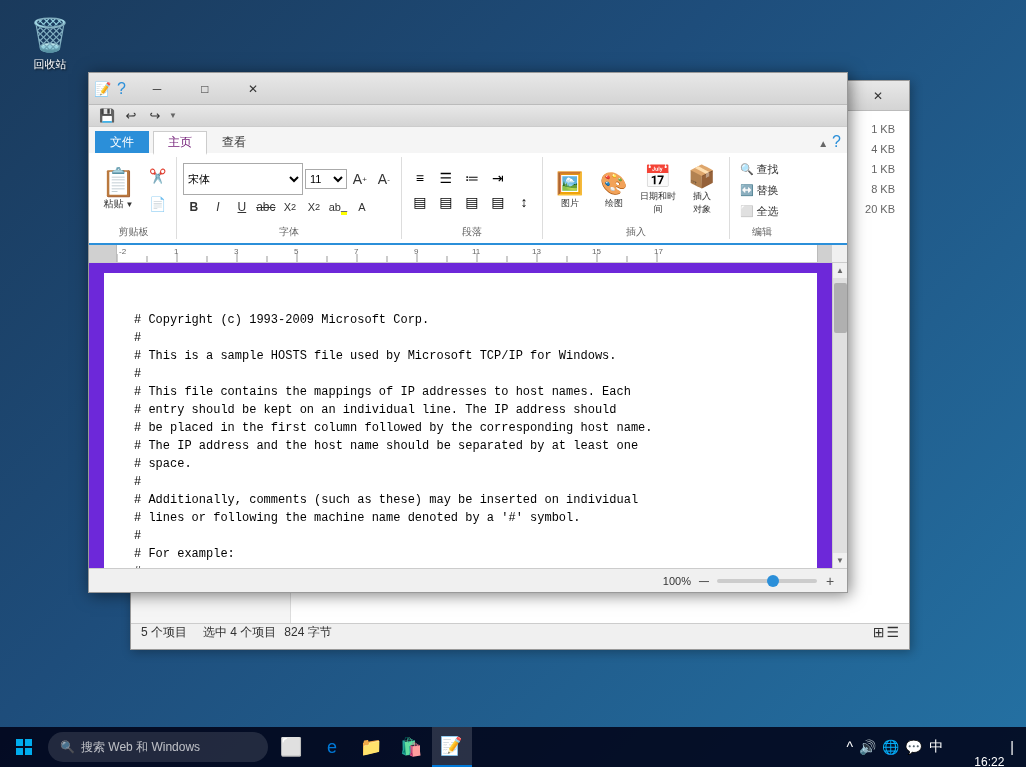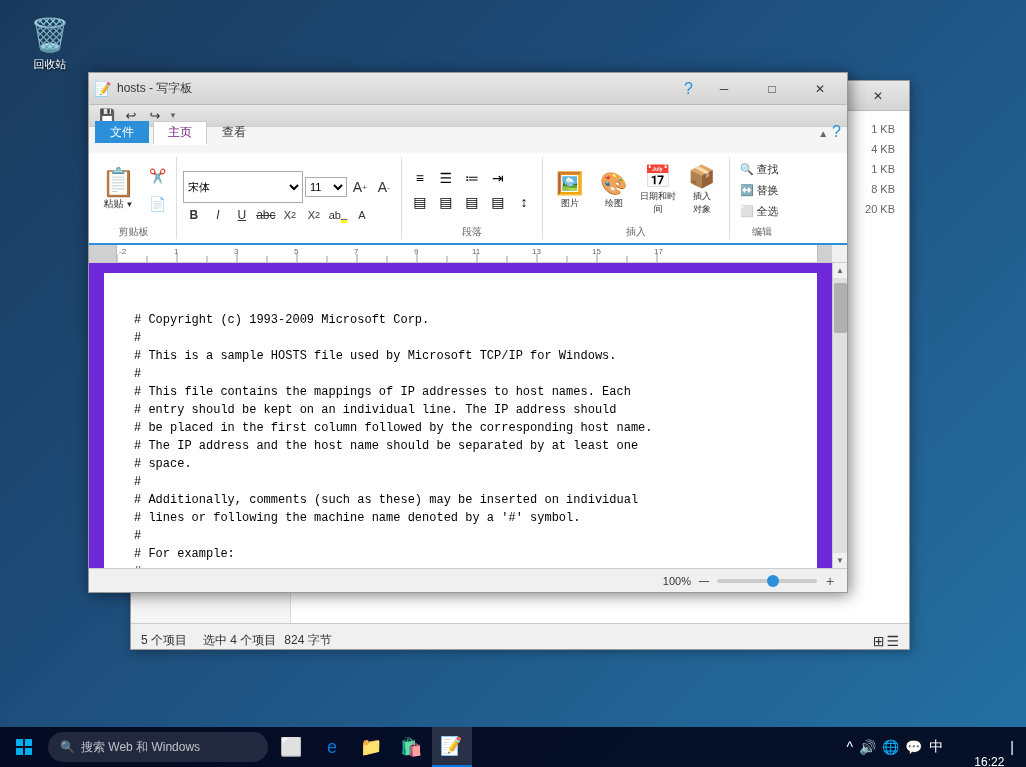--- a/index.html
+++ b/index.html
@@ -122,21 +122,21 @@
       color: #333;
     }
 
     
     .ribbon {
       background: #f5f5f5;
       border-bottom: 2px solid #2b8fd9;
     }
     .ribbon-tabs {
       display: flex;
-      padding: 10px 6px;
+      padding: 0 6px;
       gap: 0;
       height: 26px;
       align-items: flex-end;
     }
     .ribbon-tab {
       padding: 0 14px;
       height: 22px;
       display: flex;
       align-items: center;
       font-size: 12px;
@@ -598,38 +598,37 @@
           </li>
           <li class="file-item">
             <span>📄</span>
             <span>services</span>
             <span class="file-size">20 KB</span>
           </li>
         </ul>
       </div>
     </div>
 
-    <div style="position:absolute;bottom:0;left:0;right:0;height:26px;background:#f0f0f0;border-top:1px solid #ccc;display:flex;align-items:flex-end;padding:0 10px;font-size:12px;color:#333;">
+    <div style="position:absolute;bottom:0;left:0;right:0;height:26px;background:#f0f0f0;border-top:1px solid #ccc;display:flex;align-items:flex-start;padding:0 10px;font-size:12px;color:#333;">
       <span>5 个项目</span>
       <span style="margin:0 8px;">  </span>
       <span>选中 4 个项目</span>
       <span style="margin:0 4px;">  </span>
       <span>824 字节</span>
       <div style="margin-left:auto;display:flex;gap:2px;">
         <span style="font-size:14px;cursor:pointer;">⊞</span>
         <span style="font-size:14px;cursor:pointer;">☰</span>
       </div>
     </div>
   </div>
 
   <div class="window" style="z-index:10;">
 
     <div class="title-bar">
       <div class="window-icon">📝</div>
-      <div class="title-text">hosts - 写字板</div>
 
       <span style="font-size:16px;color:#2b8fd9;margin-right:8px;cursor:pointer;">?</span>
       <div class="window-controls">
         <button class="window-btn">─</button>
         <button class="window-btn">□</button>
         <button class="window-btn close">✕</button>
       </div>
     </div>
 
     <div class="quick-access">
@@ -685,20 +684,21 @@
                 <div class="font-btn italic">I</div>
                 <div class="font-btn underline">U</div>
                 <div class="font-btn strike">abc</div>
                 <div class="font-btn" style="font-size:11px;">X<sub>2</sub></div>
                 <div class="font-btn" style="font-size:11px;">X<sup>2</sup></div>
                 <div class="font-btn" style="font-size:11px;">ab<span style="border-bottom:3px solid yellow;">_</span></div>
                 <div class="font-btn" style="font-size:11px;">A<span style="border-bottom:3px solid red;display:block;"></span></div>
               </div>
             </div>
           </div>
+          <div class="ribbon-group-label">字体</div>
         </div>
 
         <div class="ribbon-group" style="min-width:120px;">
           <div class="ribbon-group-content">
             <div class="two-rows">
               <div class="row1">
                 <div class="para-btn">≡</div>
                 <div class="para-btn">☰</div>
                 <div class="para-btn">≔</div>
                 <div class="para-btn">⇥</div>

